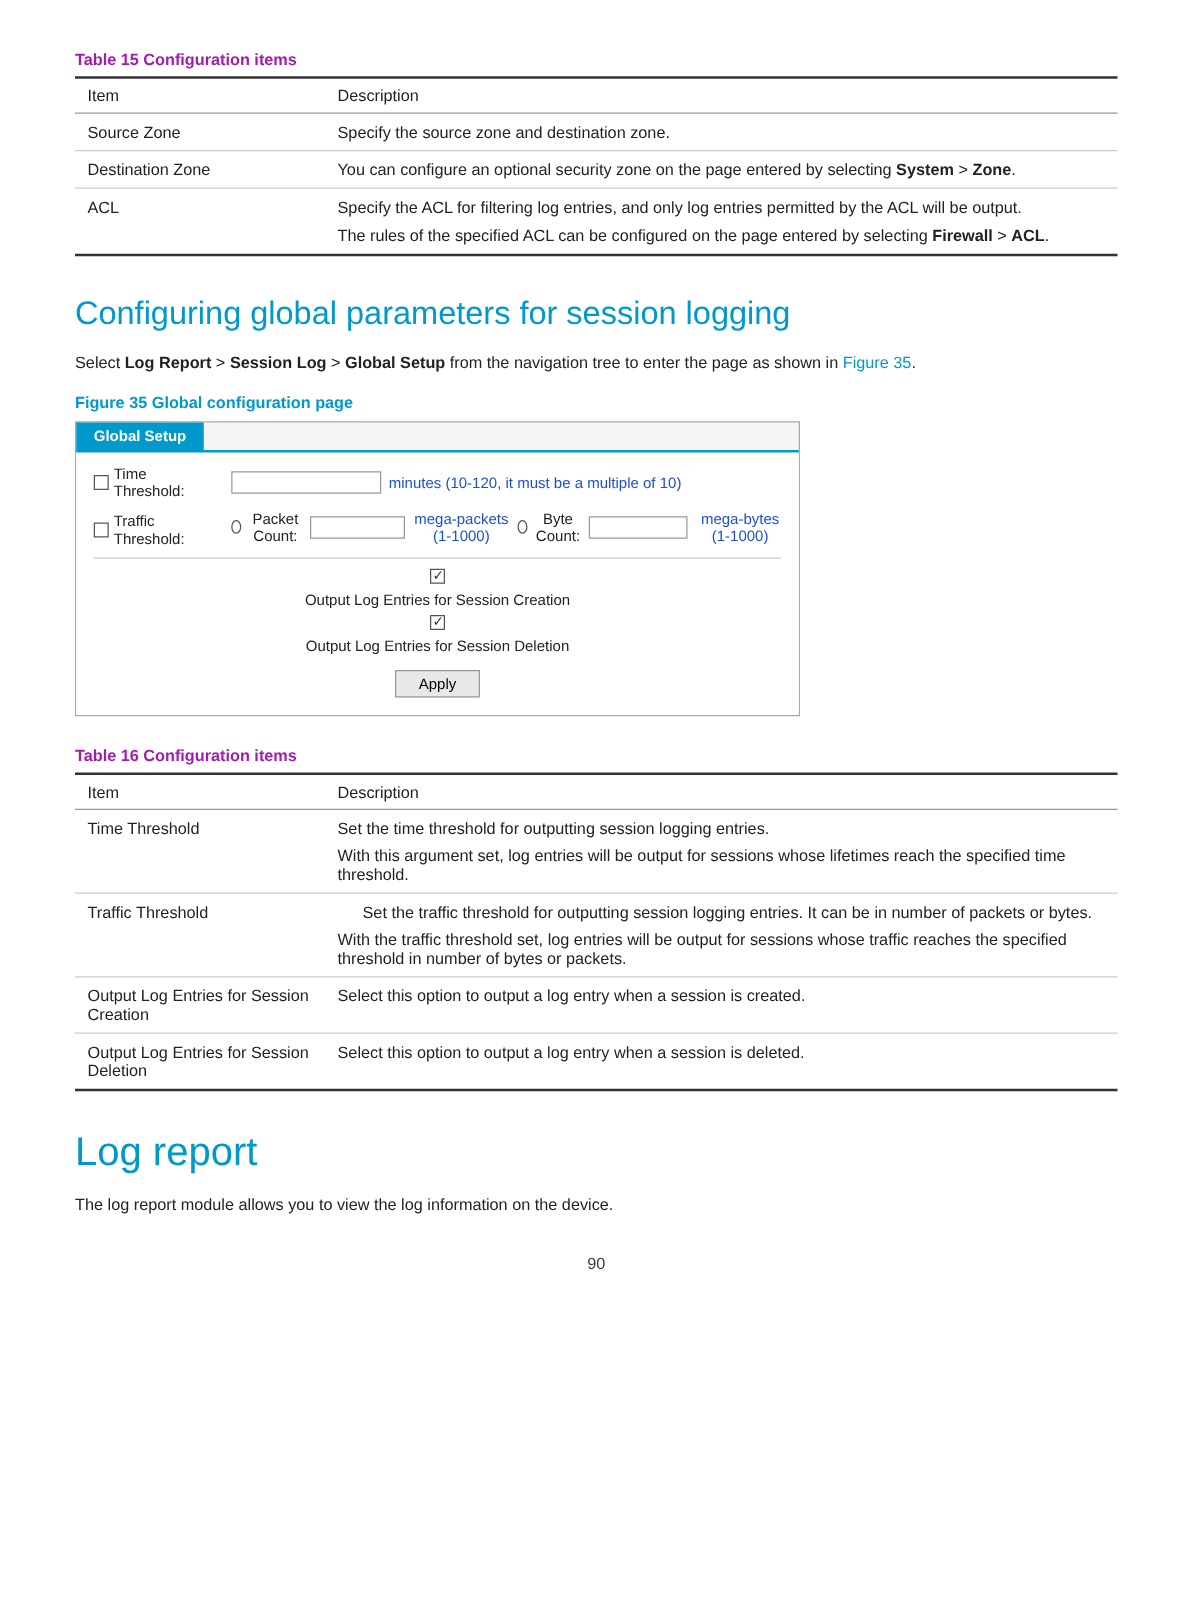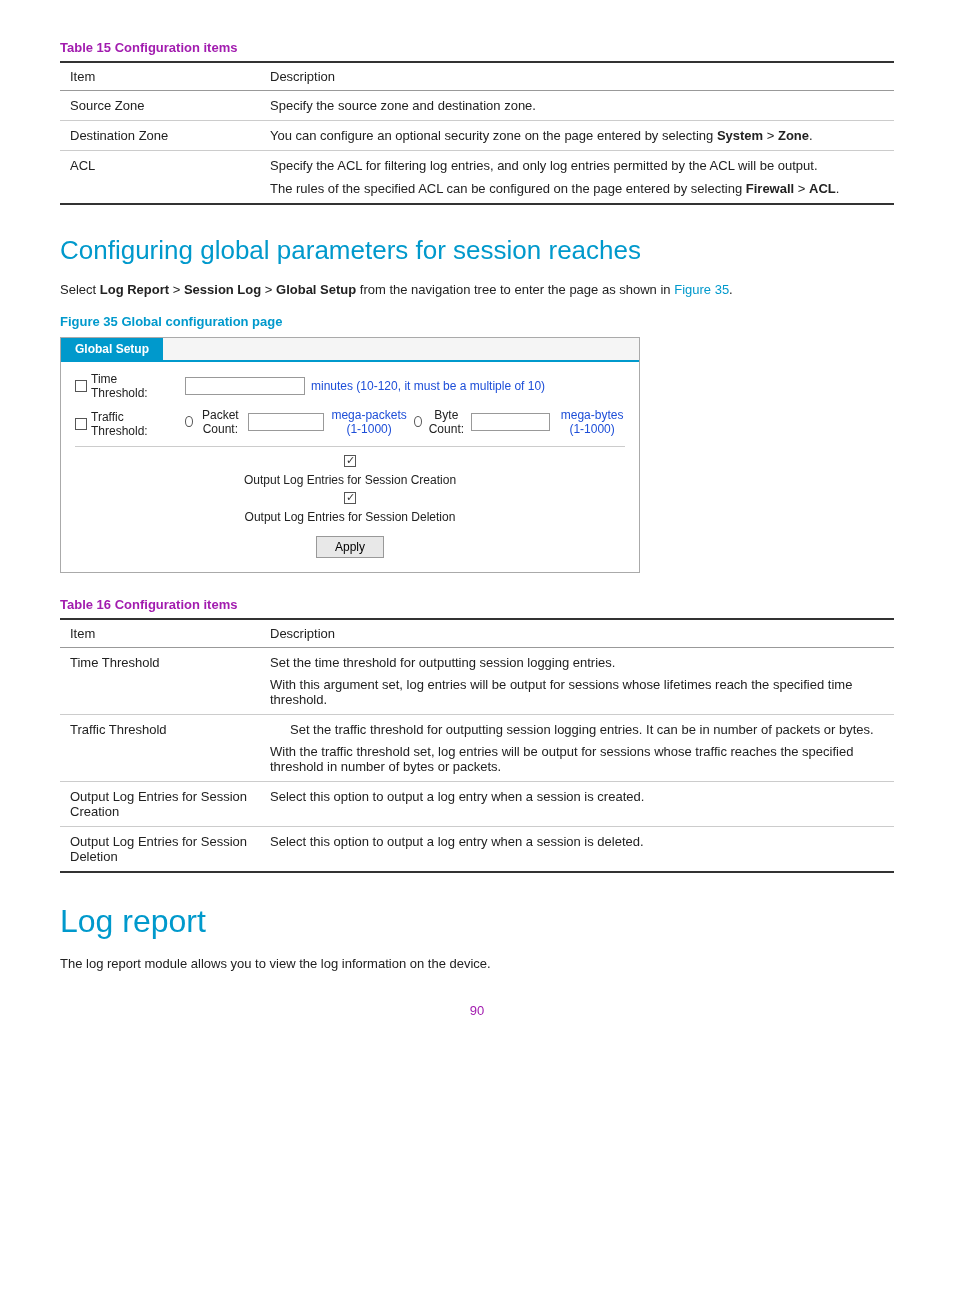--- a/index.html
+++ b/index.html
@@ -178,21 +178,21 @@
       font-size: 32px;
       font-weight: normal;
       margin: 30px 0 14px 0;
     }
 
     
     .page-number {
       text-align: center;
       margin-top: 30px;
       font-size: 13px;
-      color: #a21caf;
+      color: #404040;
     }
 
     .traffic-row {
       display: flex;
       align-items: flex-start;
       margin-bottom: 0;
     }
     .traffic-label {
       min-width: 110px;
       display: flex;
@@ -244,21 +244,21 @@
     <tr>
       <td class="col-item">ACL</td>
       <td>
         <p style="margin-bottom:8px;">Specify the ACL for filtering log entries, and only log entries permitted by the ACL will be output.</p>
         <p>The rules of the specified ACL can be configured on the page entered by selecting <strong>Firewall</strong> &gt; <strong>ACL</strong>.</p>
       </td>
     </tr>
   </tbody>
 </table>
 
-<h2 class="section-heading">Configuring global parameters for session reaches</h2>
+<h2 class="section-heading">Configuring global parameters for session logging</h2>
 
 <p class="section-intro">
   Select <strong>Log Report</strong> &gt; <strong>Session Log</strong> &gt; <strong>Global Setup</strong> from the navigation tree to enter the page as shown in <span class="link-text">Figure 35</span>.
 </p>
 
 <p class="figure-caption">Figure 35 Global configuration page</p>
 
 <div class="ui-box">
   <div class="ui-box-tab">Global Setup</div>
   <div class="ui-box-content">

